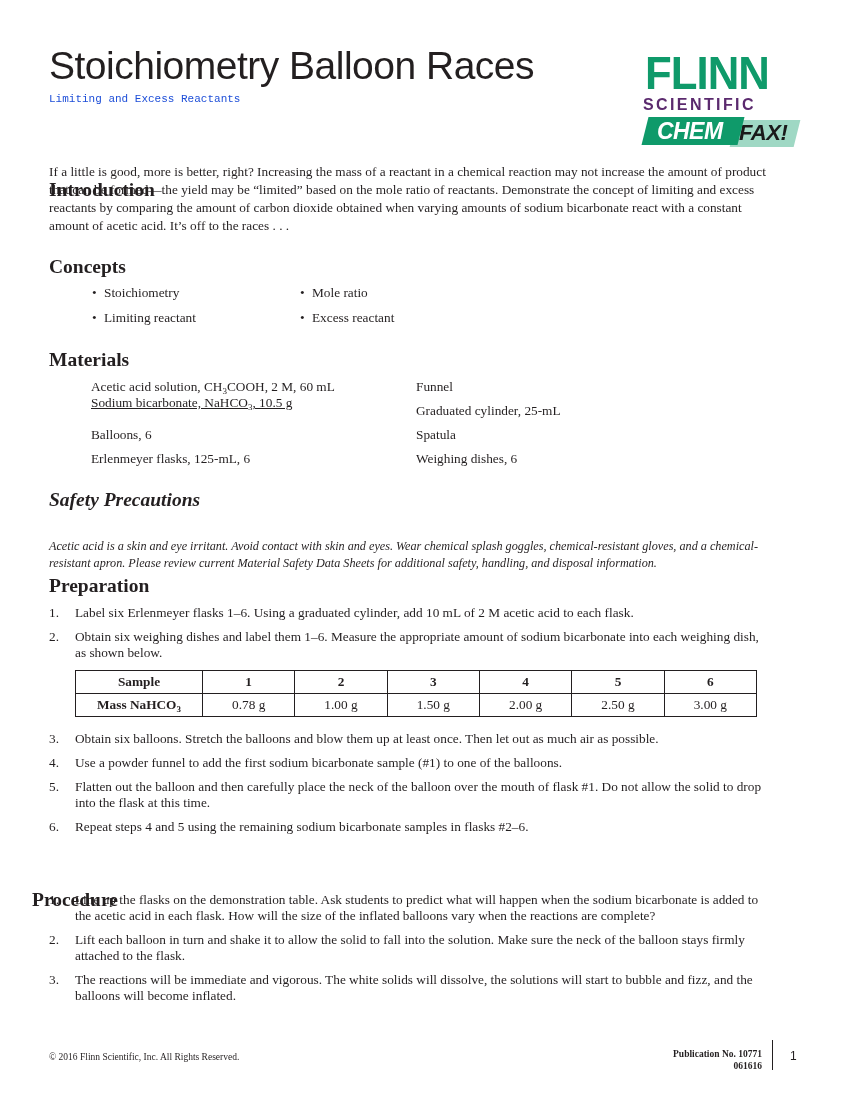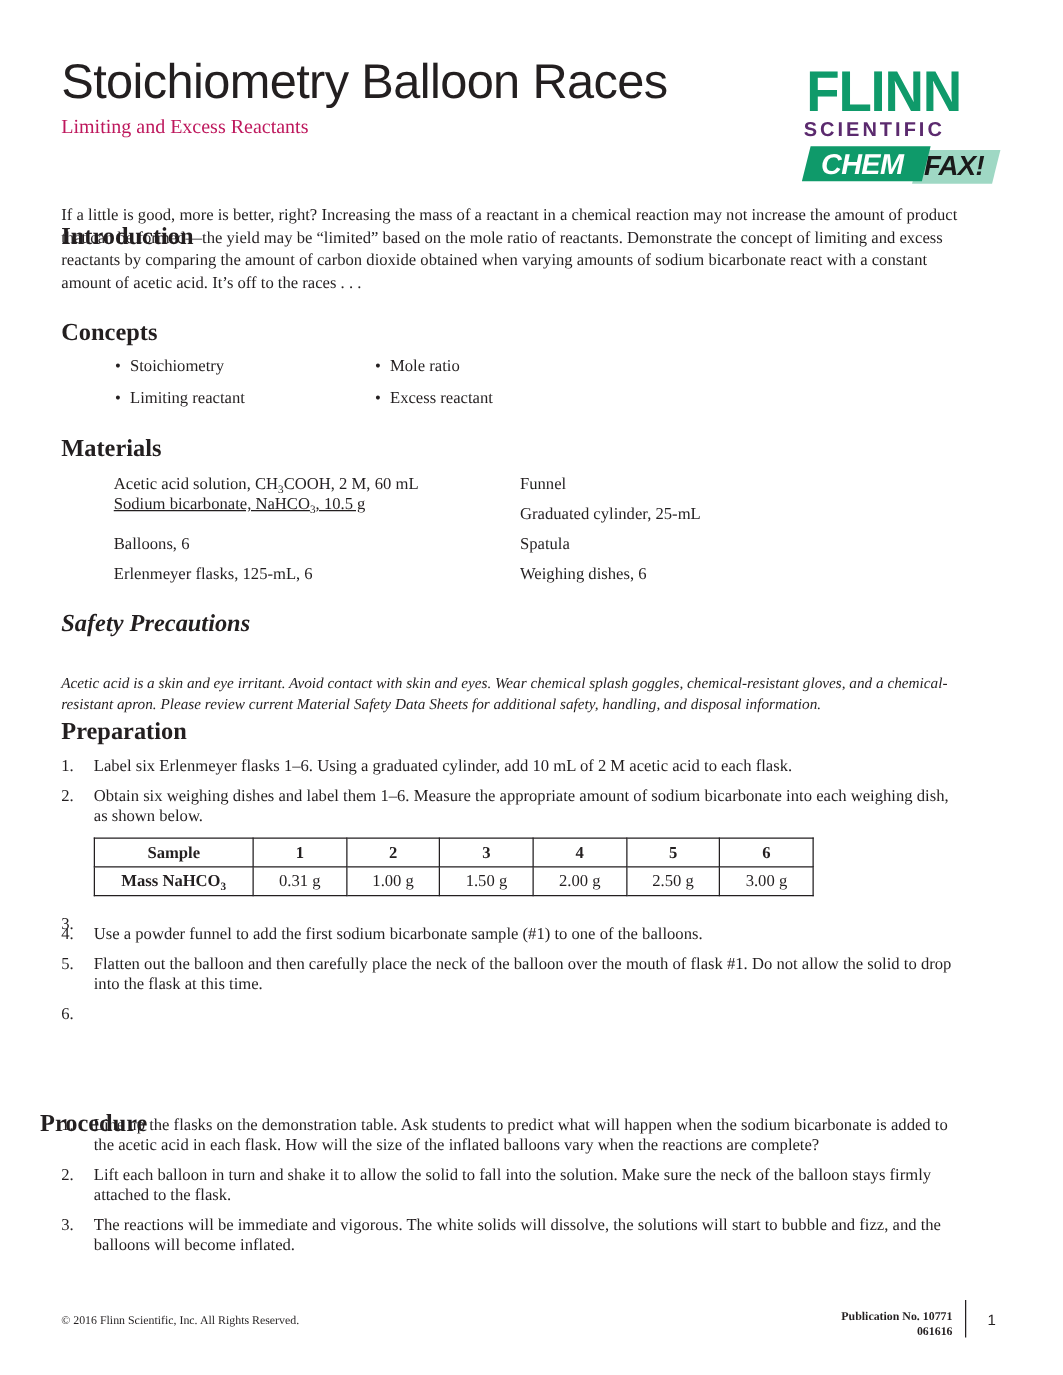--- a/index.html
+++ b/index.html
@@ -1,19 +1,19 @@
 <!DOCTYPE html>
 <html><head>
 <meta charset="utf-8">
 <style>
   html, body { margin:0; padding:0; background:#fff; }
   body { width:850px; height:1100px; position:relative; overflow:hidden; color:#231f20; }
 
   #title { position:absolute; left:49px; top:44px; font-family:"Liberation Sans", sans-serif; font-size:39px; letter-spacing:-0.5px; color:#231f20; }
-  #subtitle { position:absolute; left:49px; top:93px; font-family:Liberation Serif, serif; font-size:16px; color:#be185d; }
+  #subtitle { position:absolute; left:49px; top:93px; font-family:Liberation Mono, monospace; font-size:11px; color:#1d4ed8; }
 
   #logo { position:absolute; left:645px; top:50px; width:160px; height:100px; }
   .logo-flinn { position:absolute; left:0; top:0; font-family:"Liberation Sans", sans-serif; font-weight:bold; font-size:46px; color:#0f9a6a; letter-spacing:-1px; line-height:46px; transform:scaleX(0.95); transform-origin:left; }
   .logo-sci { position:absolute; left:-2px; top:46px; font-family:"Liberation Sans", sans-serif; font-weight:bold; font-size:16px; letter-spacing:2.4px; color:#5b2a6e; }
   .logo-banner { position:absolute; left:-4px; top:67px; width:160px; height:30px; }
   .chem { position:absolute; left:4px; top:0; width:96px; height:28px; background:#0f9a6a; transform:skewX(-14deg); }
   .chem span { position:absolute; left:12px; top:1px; font-family:"Liberation Sans", sans-serif; font-style:italic; font-weight:bold; font-size:23px; color:#fff; transform:skewX(14deg); letter-spacing:-0.5px; }
   .fax { position:absolute; left:92px; top:3px; width:64px; height:27px; background:#9fd8c4; transform:skewX(-14deg); }
   .fax span { position:absolute; left:6px; top:0; font-family:"Liberation Sans", sans-serif; font-style:italic; font-weight:bold; font-size:22px; color:#1a1a1a; transform:skewX(14deg); letter-spacing:-0.5px; }
 
@@ -25,21 +25,21 @@
   .concept { position:absolute; font-family:"Liberation Serif", serif; font-size:13.3px; }
   .concept .b { display:inline-block; width:12px; }
 
   .mat { position:absolute; font-family:"Liberation Serif", serif; font-size:13.3px; }
   sub { font-size:9px; vertical-align:-3px; line-height:0; }
 
   ol.steps { position:absolute; margin:0; padding:0; list-style:none; font-family:"Liberation Serif", serif; font-size:13.3px; line-height:16px; width:720px; }
   ol.steps li { position:relative; padding-left:26px; margin-bottom:8px; }
   ol.steps li .n { position:absolute; left:0; top:0; }
 
-  table.samples { position:absolute; left:75px; top:670px; width:576px; border-collapse:collapse; font-family:"Liberation Serif", serif; font-size:13.3px; }
+  table.samples { position:absolute; left:75px; top:670px; width:682px; border-collapse:collapse; font-family:"Liberation Serif", serif; font-size:13.3px; }
   table.samples td, table.samples th { border:1px solid #231f20; height:22px; text-align:center; padding:0; }
   table.samples th { font-weight:bold; }
   table.samples .rowhead { font-weight:bold; width:126px; }
 
   .footer-left { position:absolute; left:49px; top:1052px; font-family:"Liberation Serif", serif; font-size:9.5px; }
   .footer-pub { position:absolute; right:88px; top:1048px; font-family:"Liberation Serif", serif; font-size:9.5px; text-align:right; line-height:12px;font-weight:bold; }
   .footer-rule { position:absolute; left:772px; top:1040px; width:1px; height:30px; background:#231f20; }
   .footer-page { position:absolute; left:790px; top:1049px; font-family:"Liberation Sans", sans-serif; font-size:12px; }
 </style>
 </head>
@@ -95,35 +95,35 @@
     <th class="rowhead">Sample</th>
     <th>1</th>
     <th>2</th>
     <th>3</th>
     <th>4</th>
     <th>5</th>
     <th>6</th>
   </tr>
   <tr>
     <td class="rowhead"><span>Mass NaHCO</span><sub>3</sub></td>
-    <td>0.31 g</td>
+    <td>0.78 g</td>
     <td>1.00 g</td>
     <td>1.50 g</td>
     <td>2.00 g</td>
     <td>2.50 g</td>
     <td>3.00 g</td>
   </tr>
 </tbody>
   </table>
 
 <ol class="steps" style="left:49px; top:731px;">
-  <li><span class="n">3.</span></li>
+  <li><span class="n">3.</span><span>Obtain six balloons. Stretch the balloons and blow them up at least once. Then let out as much air as possible.</span></li>
   <li><span class="n">4.</span><span>Use a powder funnel to add the first sodium bicarbonate sample (#1) to one of the balloons.</span></li>
   <li><span class="n">5.</span><span>Flatten out the balloon and then carefully place the neck of the balloon over the mouth of flask #1. Do not allow the solid to drop into the flask at this time.</span></li>
-  <li><span class="n">6.</span></li>
+  <li><span class="n">6.</span><span>Repeat steps 4 and 5 using the remaining sodium bicarbonate samples in flasks #2–6.</span></li>
 </ol>
 
 <h2 style="left:32px; top:861px;margin-top:28px;">Procedure</h2>
 <ol class="steps" style="left:49px; top:892px;">
   <li><span class="n">1.</span><span>Line up the flasks on the demonstration table. Ask students to predict what will happen when the sodium bicarbonate is added to the acetic acid in each flask. How will the size of the inflated balloons vary when the reactions are complete?</span></li>
   <li><span class="n">2.</span><span>Lift each balloon in turn and shake it to allow the solid to fall into the solution. Make sure the neck of the balloon stays firmly attached to the flask.</span></li>
   <li><span class="n">3.</span><span>The reactions will be immediate and vigorous. The white solids will dissolve, the solutions will start to bubble and fizz, and the balloons will become inflated.</span></li>
 </ol>
 
 <div class="footer-left">© 2016 Flinn Scientific, Inc. All Rights Reserved.</div>

